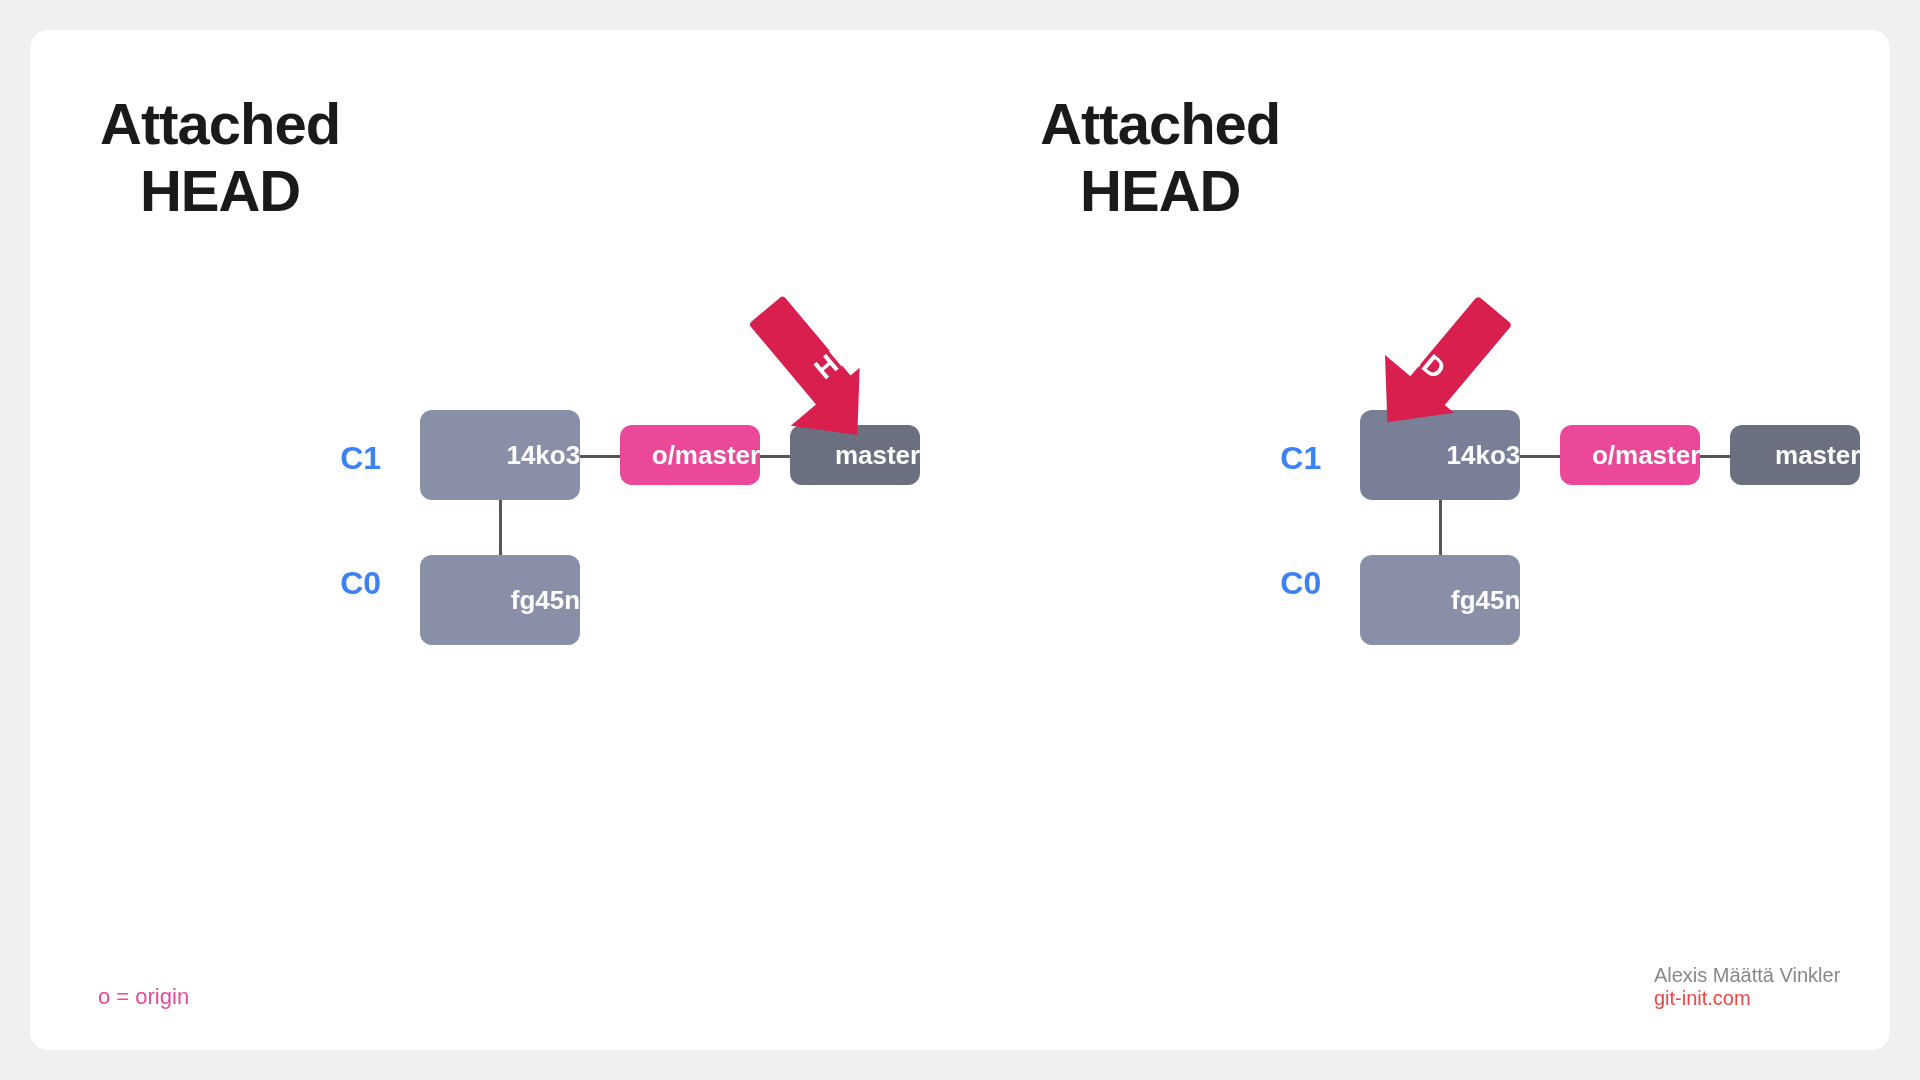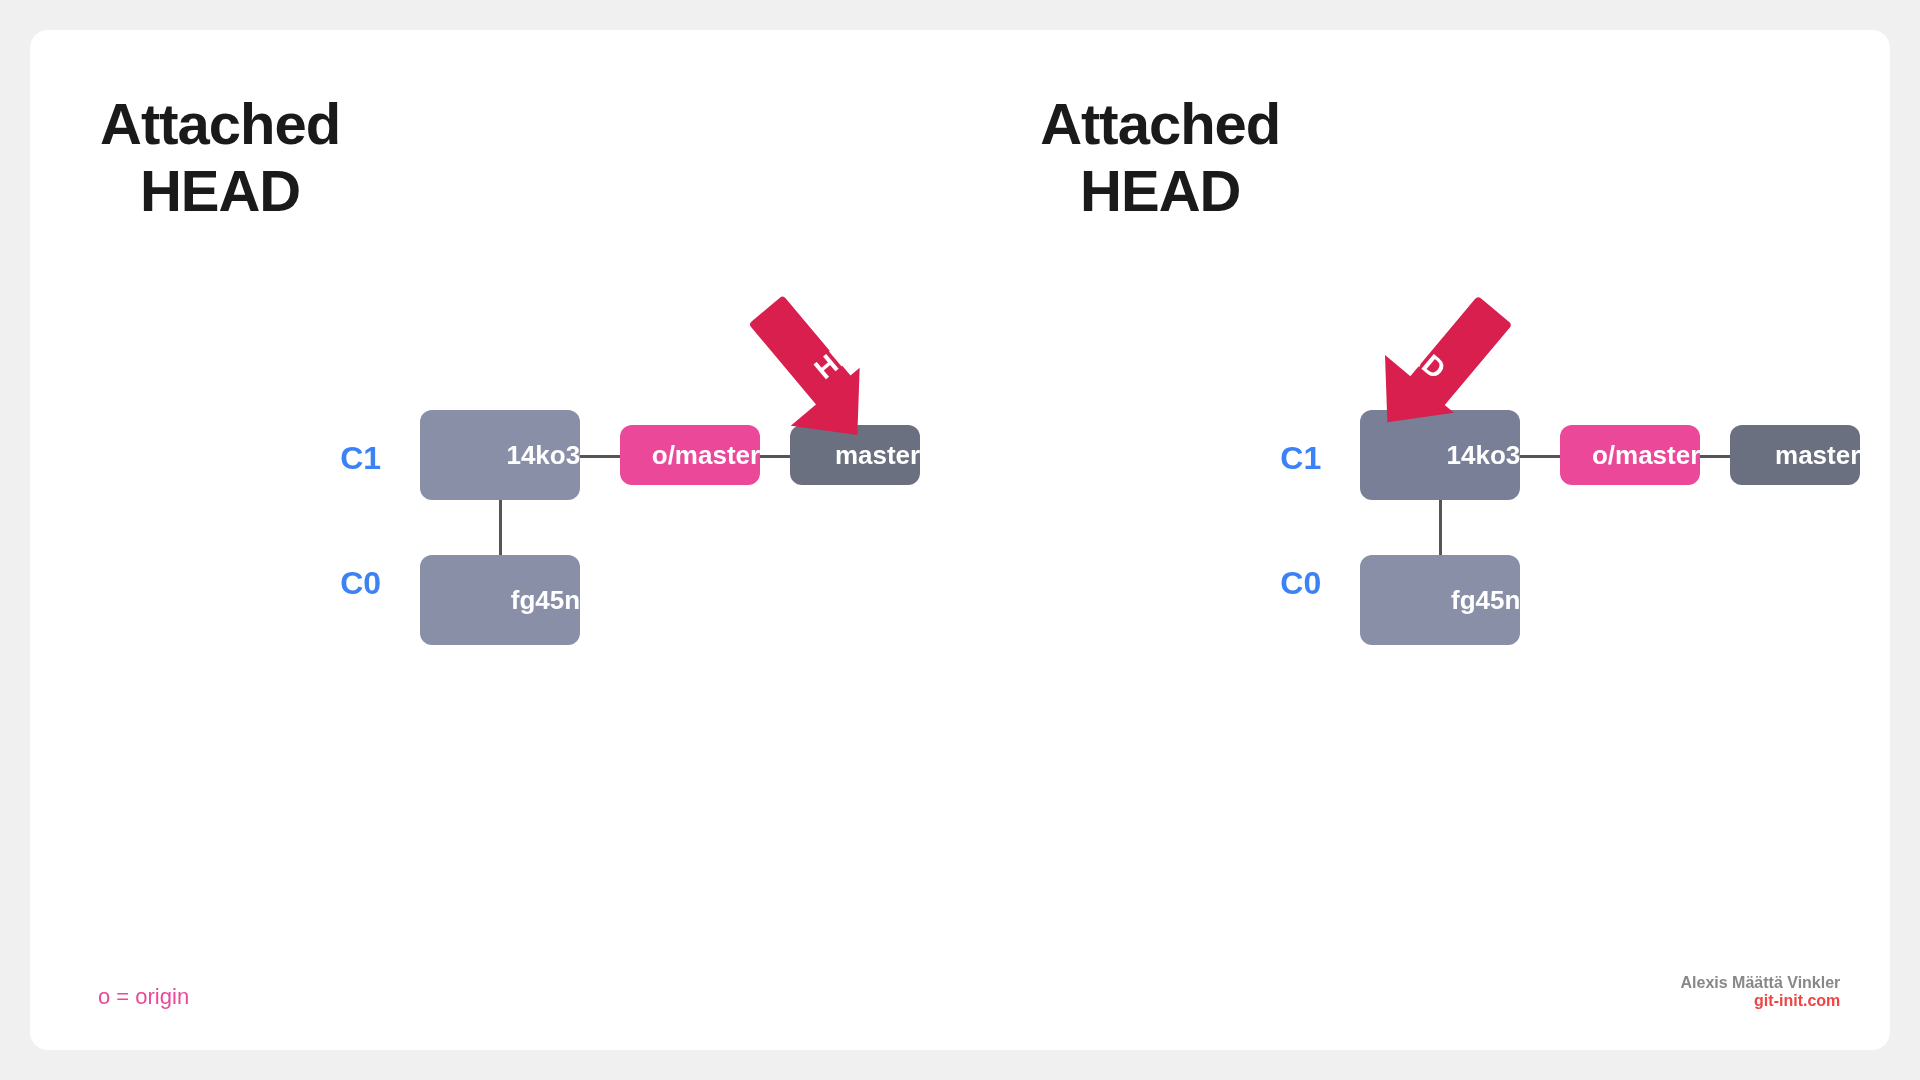--- a/index.html
+++ b/index.html
@@ -98,24 +98,22 @@
       position: absolute;
       bottom: 40px;
       left: 68px;
       font-size: 22px;
       color: #ec4899;
     }
     .footer-right {
       position: absolute;
       bottom: 40px;
       right: 70px;
-      font-size: 16px;
+      font-size: 20px;
       color: #888;
-      text-align: right;
-      font-weight: bold;
     }
     .footer-right a {
       color: #ef4444;
       text-decoration: none;
       display: block;
     }
 
     
     .head-svg {
       position: absolute;

